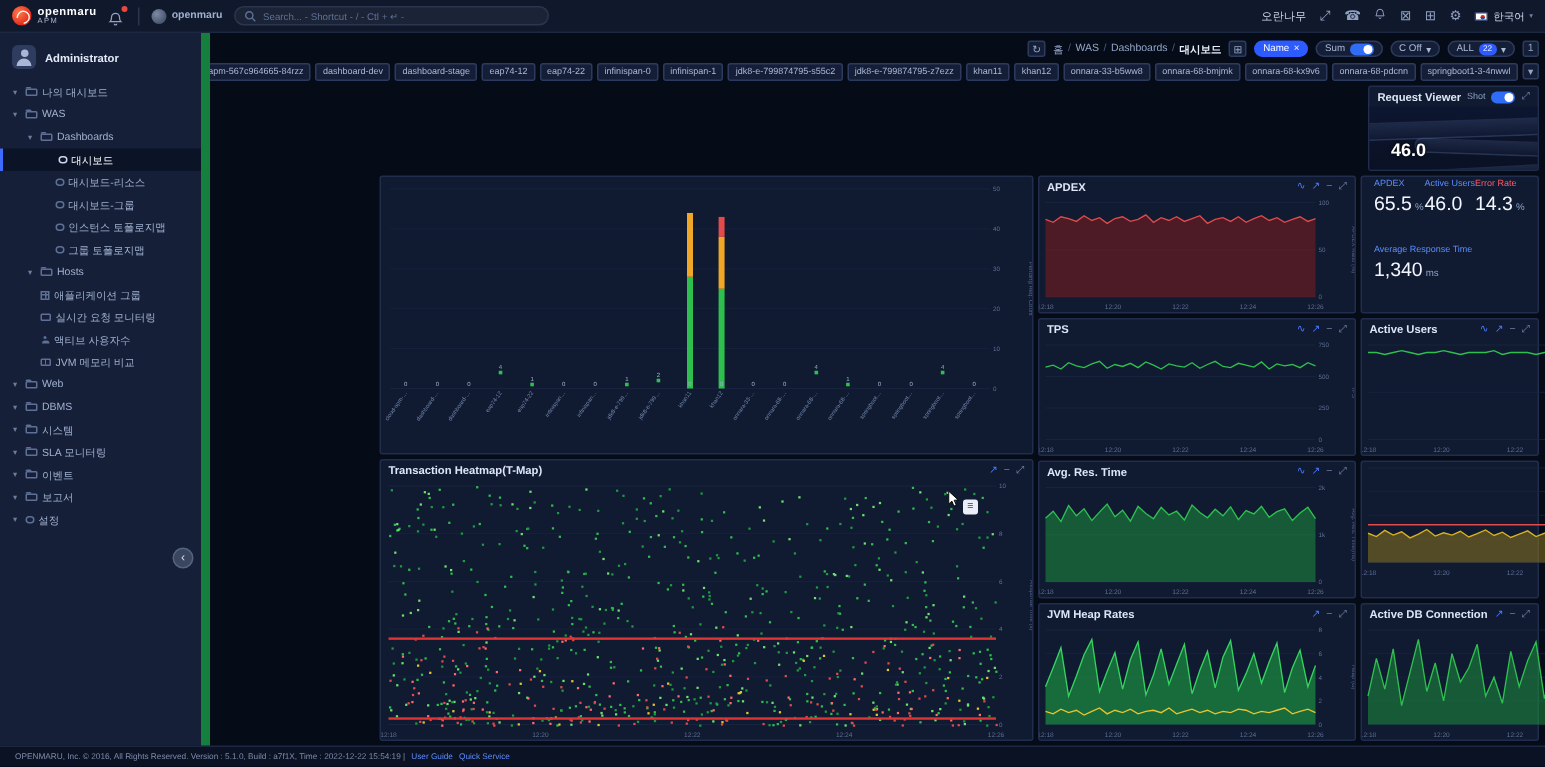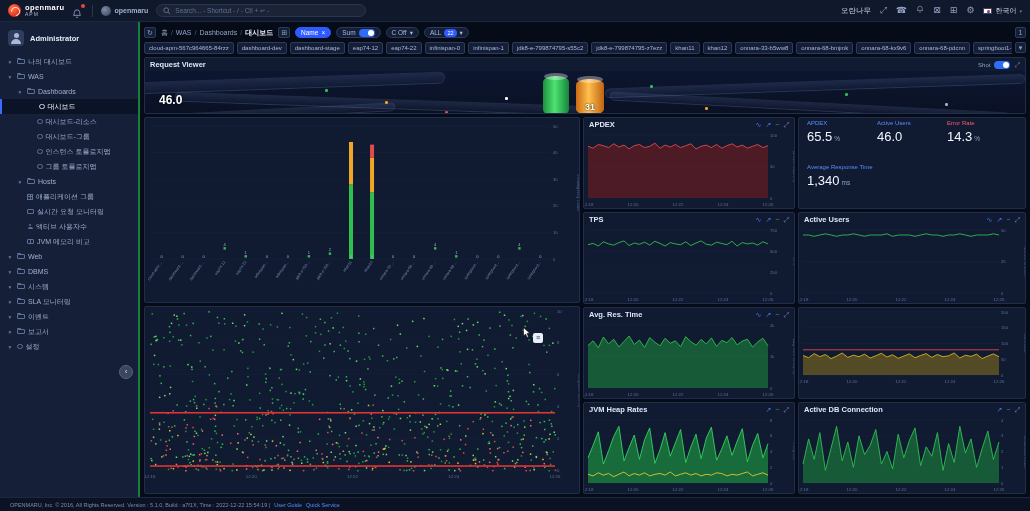--- a/index.html
+++ b/index.html
@@ -30,21 +30,21 @@
   .search .ph { font-size:6.5px; color:#5f6f93; white-space:nowrap; overflow:hidden; }
   .h-right { margin-left:auto; display:flex; align-items:center; gap:9px; }
   .user { font-size:7.5px; color:#cbd6ec; cursor:pointer;font-family:Liberation Serif, serif; }
   .hicon { font-size:9px; color:#8fa0c2; cursor:pointer; line-height:1; }
   .lang { display:flex; align-items:center; gap:3px; font-size:7px; color:#cbd6ec; cursor:pointer; }
   .flag { width:9px; height:6px; border-radius:1px; background:linear-gradient(180deg,#fff 45%,#fff 55%), #fff; position:relative; border:.5px solid #39456b;}
   .flag::after{content:'';position:absolute;left:2.5px;top:1px;width:3.5px;height:3.5px;border-radius:50%;background:linear-gradient(180deg,#d42b1e 50%,#1d4fa0 50%);}
 
   
   .main { flex:1; display:flex; min-height:0; }
-  aside { width:140px; background:#161f38; border-right:2px solid #15803d; position:relative; padding-top:4px; flex:0 0 140px; }
+  aside { width:140px; background:#161f38; border-right:6px solid #15803d; position:relative; padding-top:4px; flex:0 0 140px; }
   .admin { display:flex; align-items:center; gap:6px; padding:4px 8px 8px 8px; }
   .avatar { width:16px; height:16px; border-radius:4px; background:#2e3c5f; position:relative; }
   .avatar::before { content:''; position:absolute; left:5.5px; top:3px; width:5px; height:5px; border-radius:50%; background:#aab8d6; }
   .avatar::after { content:''; position:absolute; left:3px; top:9px; width:10px; height:5px; border-radius:5px 5px 0 0; background:#aab8d6; }
   .admin .nm { font-size:7.5px; color:#e3eaf8; font-weight:bold; }
   .s-item { display:flex; align-items:center; gap:3px; height:15px; padding-right:4px; cursor:pointer; color:#9fb0cf; font-size:7px; white-space:nowrap; }
   .s-item.active { background:#0b1326; color:#fff; border-left:2px solid #3d6bff; }
   .s-item .chev { width:8px; text-align:center; font-size:5.5px; color:#6b7da3; flex:0 0 8px; }
   .s-item .ic { flex:0 0 auto; }
   .lvl1 { padding-left:6px; } .lvl2 { padding-left:16px; } .lvl3 { padding-left:26px; }
@@ -57,21 +57,21 @@
     linear-gradient(#5f7097,#5f7097) 50% 0/1px 100% no-repeat,
     linear-gradient(#5f7097,#5f7097) 0 50%/100% 1px no-repeat; }
   .ic-monitor { width:7px; height:5px; border:1px solid #5f7097; border-radius:1px; }
   .ic-user { width:6px; height:6px; position:relative; }
   .ic-user::before { content:''; position:absolute; left:1.8px; top:0; width:2.6px; height:2.6px; border-radius:50%; background:#5f7097; }
   .ic-user::after { content:''; position:absolute; left:.5px; top:3.2px; width:5px; height:2.6px; border-radius:3px 3px 0 0; background:#5f7097; }
   .ic-memory { width:7px; height:4.5px; border:1px solid #5f7097; border-radius:1px; background:linear-gradient(90deg,transparent 45%,#5f7097 45%,#5f7097 55%,transparent 55%); }
   .collapse-btn { position:absolute; right:5px; bottom:118px; width:14px; height:14px; border-radius:50%;
     background:#3a465f; border:1px solid #55637f; color:#d7e0f2; font-size:8px; line-height:12px; text-align:center; cursor:pointer; }
 
-  .content { flex:1; padding:3px 4px; display:flex; flex-direction:column; min-width:0; }
+  .content { flex:1; padding:3px 4px; display:flex; flex-direction:column; min-width:0;align-items:flex-end; }
 
   
   .toolbar { height:15px; display:flex; align-items:center; gap:5px; font-size:7px; color:#93a5c8; flex:0 0 15px; }
   .tbtn { height:11px; min-width:11px; border:1px solid #2c3a5e; border-radius:2px; background:#141e36;
     display:flex; align-items:center; justify-content:center; font-size:7px; color:#93a5c8; padding:0 2px; cursor:pointer; }
   .crumb { display:flex; gap:3px; align-items:center; }
   .crumb .sep { color:#4d5d82; }
   .crumb .last { color:#e8eefb; font-weight:bold; }
   .pill { height:11px; display:flex; align-items:center; gap:3px; padding:0 5px; border-radius:6px;
     font-size:6.5px; cursor:pointer; border:1px solid #2c3a5e; background:#141e36; color:#aab9d8; }
@@ -448,20 +448,28 @@
                   <rect x="373.22105263157897" y="129.16000000000003" width="2.4" height="2.4" fill="#2fbf4f"></rect>
                   <text x="374.42105263157896" y="127.86000000000001" font-size="4" fill="#9fb0cf" text-anchor="middle">4</text>
                   <text transform="translate(375.42105263157896,144) rotate(-55)" font-size="3.8" fill="#748ab0" text-anchor="end">springboot…</text>
                   <text x="395.4736842105263" y="139.5" font-size="4" fill="#9fb0cf" text-anchor="middle">0</text>
                   <text transform="translate(396.4736842105263,144) rotate(-55)" font-size="3.8" fill="#748ab0" text-anchor="end">springboot…</text>
                 </svg>
               </div>
           </div>
 
           <div class="panel" style="position:relative">
+            <div class="p-head">
+              <span class="p-title">Transaction Heatmap(T-Map)</span>
+              <div class="p-tools">
+                <span class="p-ic blue">↗</span>
+                <span class="p-ic">−</span>
+                <span class="p-ic">⤢</span>
+              </div>
+            </div>
             <div class="chart">
                 <svg width="434" height="173">
                   <line x1="5" y1="163" x2="410" y2="163" stroke="#182543" stroke-width="0.5"></line>
                   <text x="412" y="164.5" font-size="4.2" fill="#5e7095">0</text>
                   <line x1="5" y1="131.2" x2="410" y2="131.2" stroke="#182543" stroke-width="0.5"></line>
                   <text x="412" y="132.7" font-size="4.2" fill="#5e7095">2</text>
                   <line x1="5" y1="99.39999999999999" x2="410" y2="99.39999999999999" stroke="#182543" stroke-width="0.5"></line>
                   <text x="412" y="100.89999999999999" font-size="4.2" fill="#5e7095">4</text>
                   <line x1="5" y1="67.6" x2="410" y2="67.6" stroke="#182543" stroke-width="0.5"></line>
                   <text x="412" y="69.1" font-size="4.2" fill="#5e7095">6</text>

